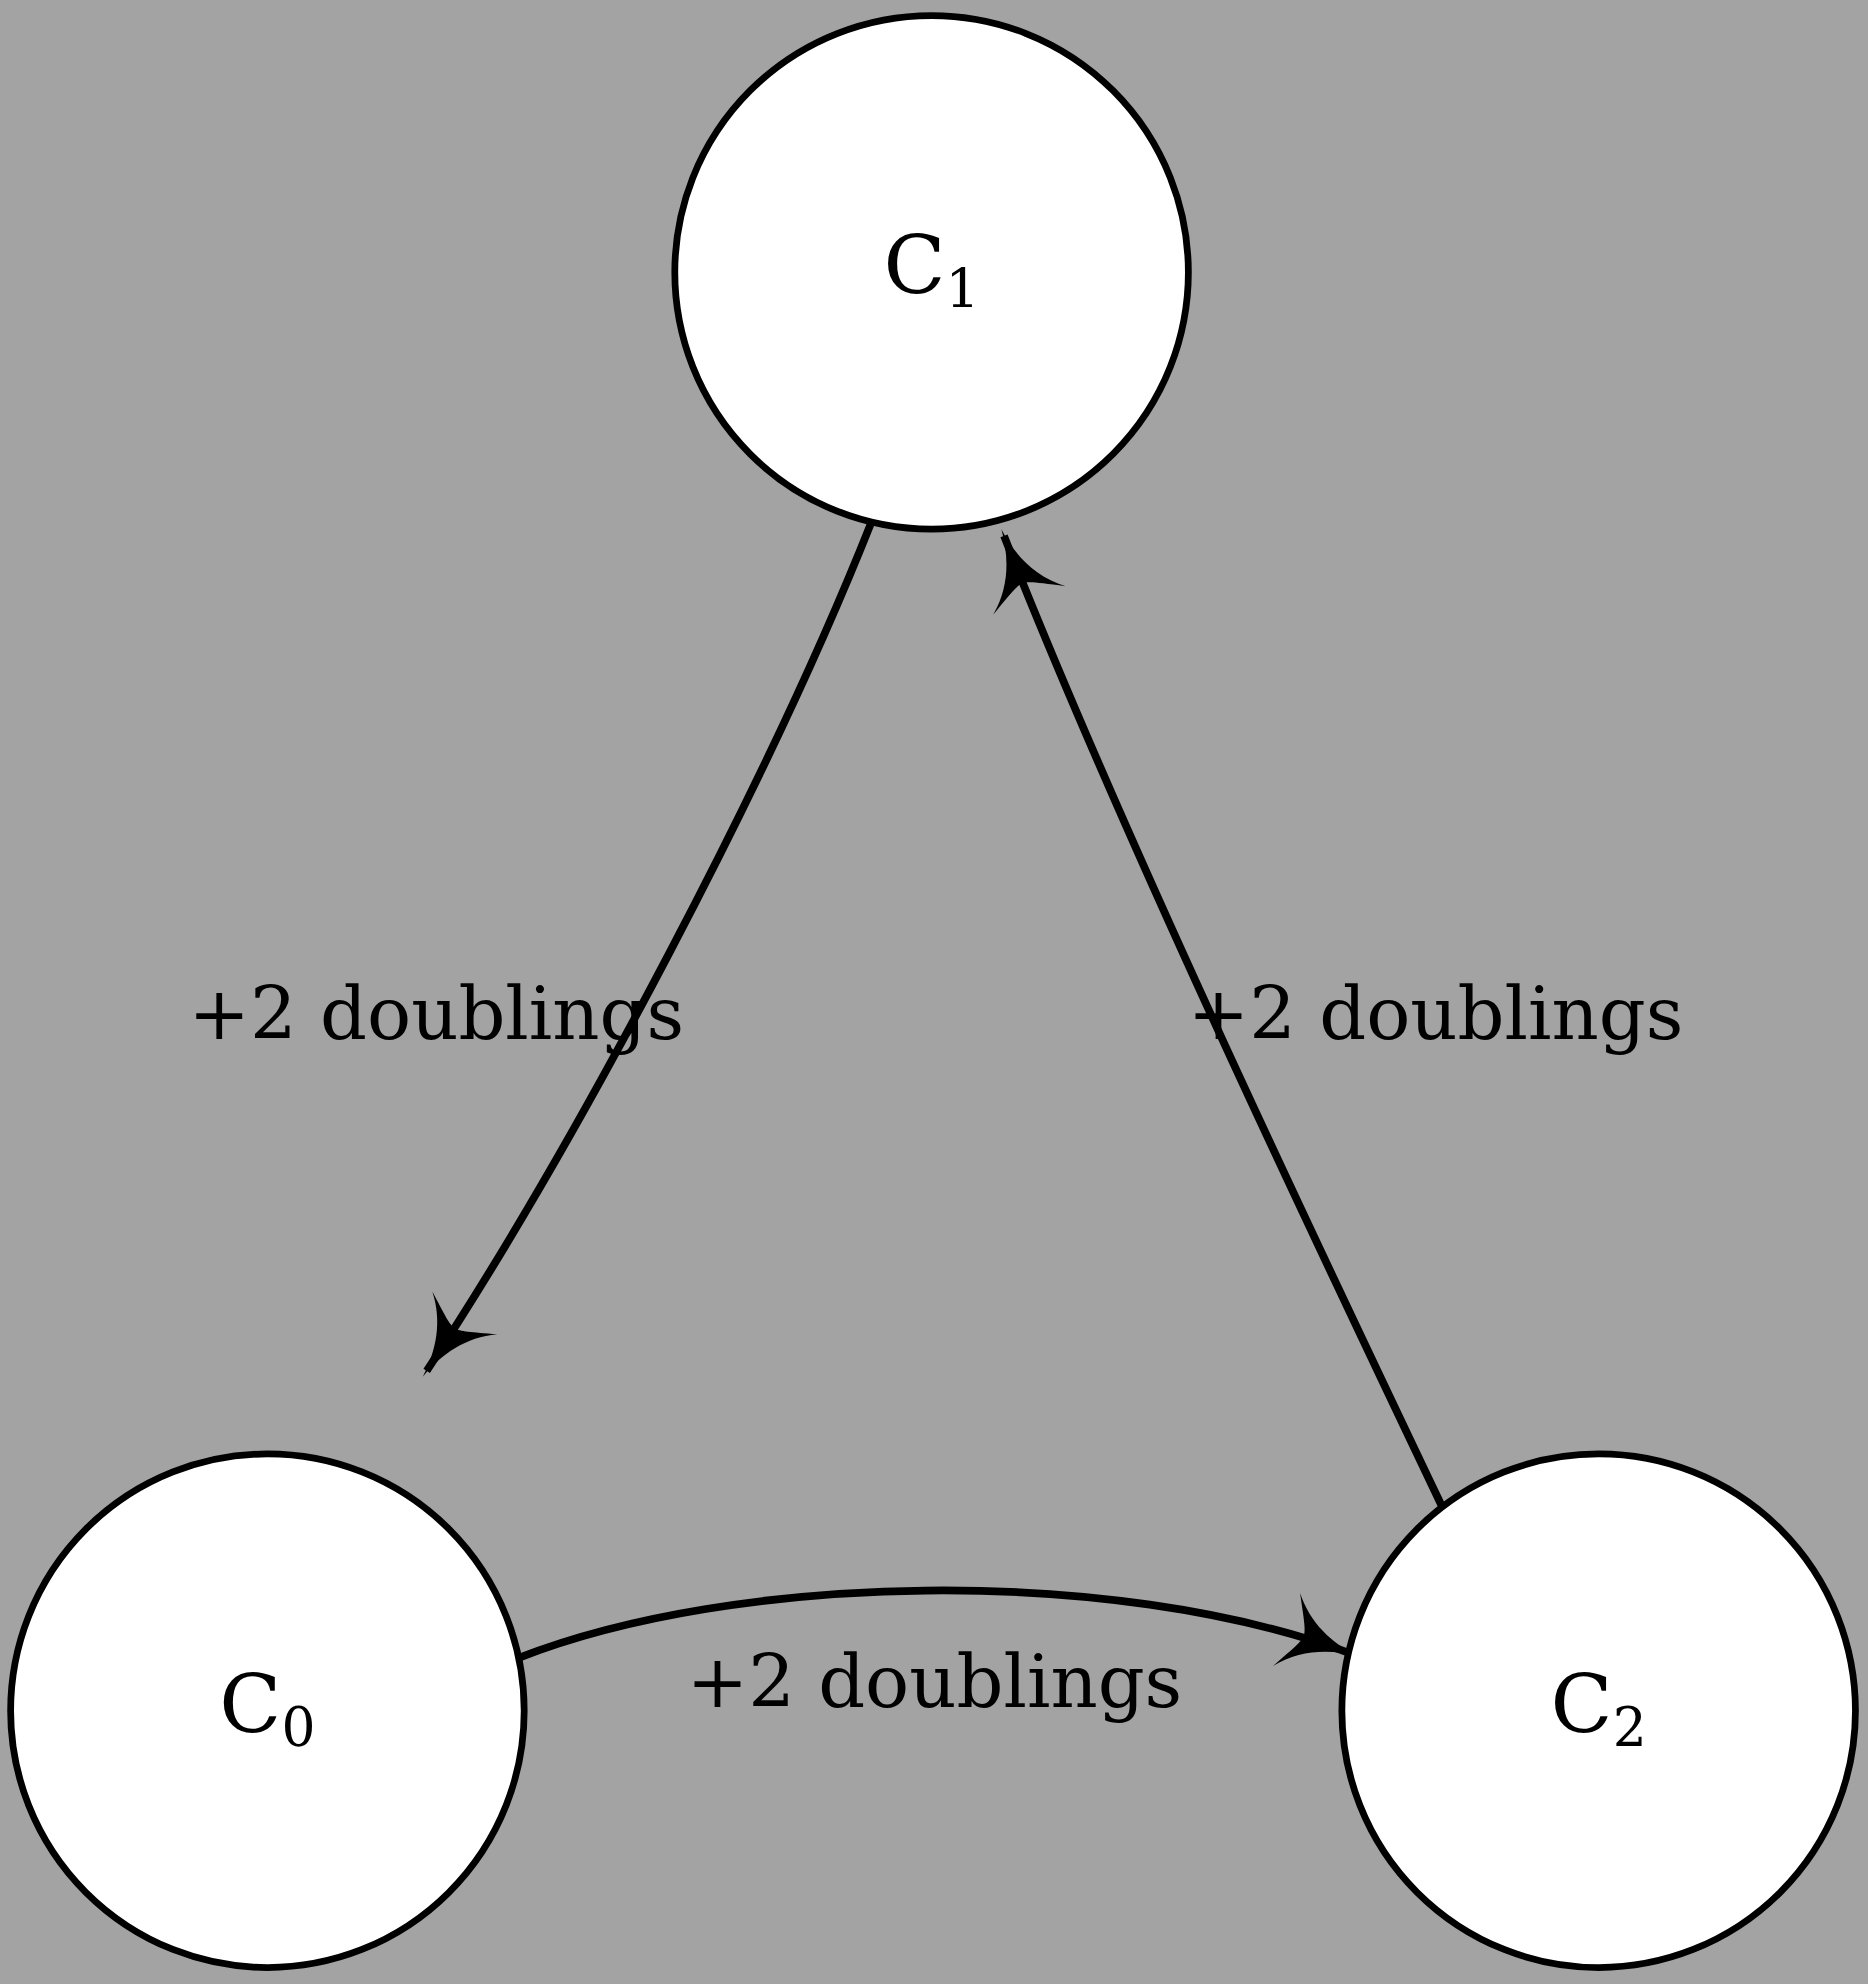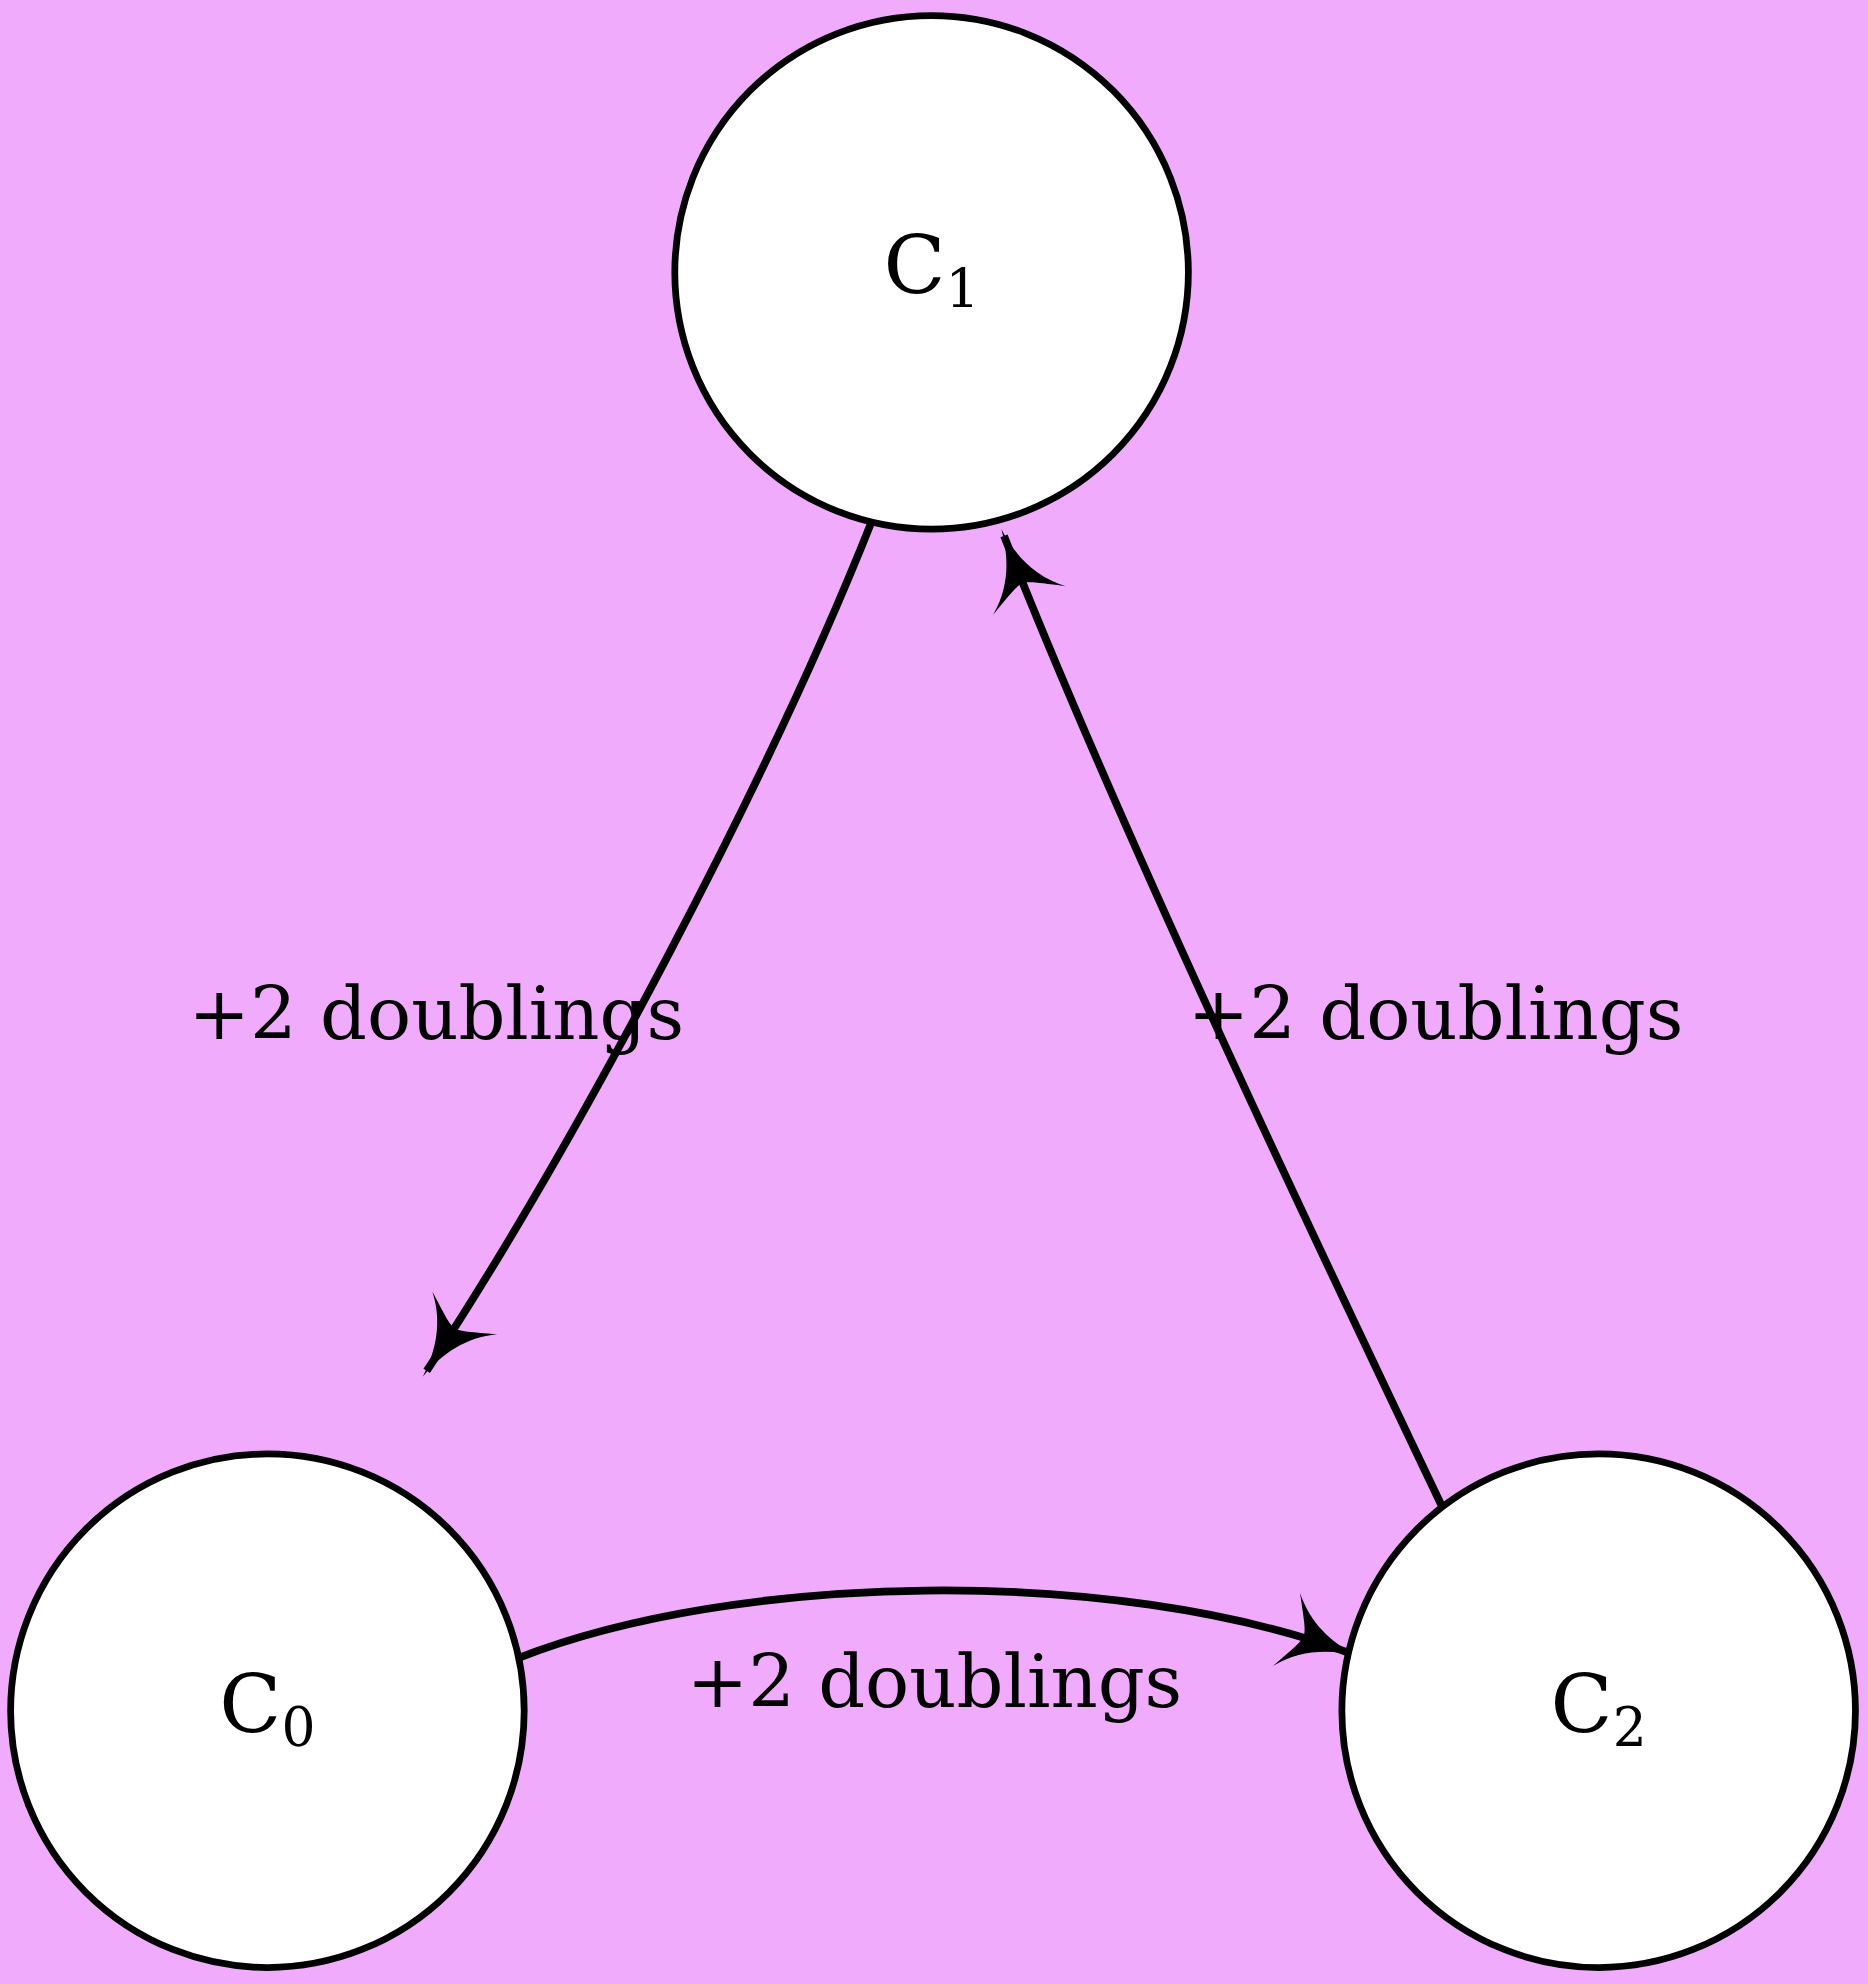--- a/index.html
+++ b/index.html
@@ -47,21 +47,21 @@
   .edge-label {
     font-family: "DejaVu Serif", "Liberation Serif", serif;
     text-anchor: middle;
     dominant-baseline: middle;
     white-space: pre;
   }
 </style>
 </head>
 <body style="background: rgb(255, 255, 255);">
 
-<div id="canvas-wrap" style="background: #f0abfc;">
+<div id="canvas-wrap" style="background: #a3a3a3;">
 
   <svg id="diagram" viewBox="0 0 1935 2055" xmlns="http://www.w3.org/2000/svg">
 
     <defs>
       <marker id="tikz-arrow" viewBox="0 0 12 12" refX="10.2" refY="6" markerWidth="11" markerHeight="11" markerUnits="strokeWidth" orient="auto-start-reverse">
         <path d="M 0.4,0.5 C 3.2,4.0 7.0,5.55 11.2,6 C 7.0,6.45 3.2,8.0 0.4,11.5 C 2.2,8.2 3.0,6.9 3.0,6 C 3.0,5.1 2.2,3.8 0.4,0.5 Z" fill="#000000" stroke="none"></path>
       </marker>
     </defs>
 
     <g>

